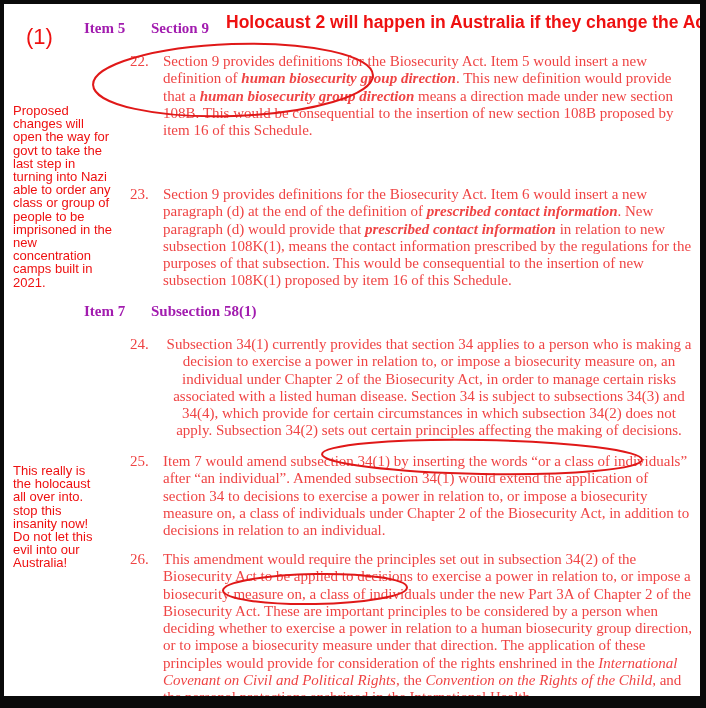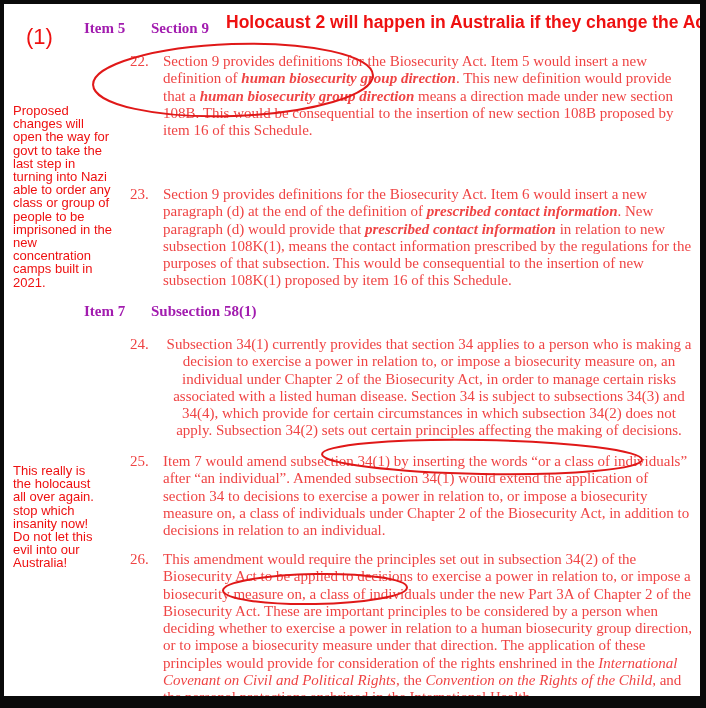--- a/index.html
+++ b/index.html
@@ -58,21 +58,21 @@
     svg.ellipses { position: absolute; left: 0; top: 0; pointer-events: none; }
   </style>
 </head>
 <body>
 
 <div class="page">
 
   <div class="annot annot-number">(1)</div>
   <div class="annot annot-title">Holocaust 2 will happen in Australia if they change the Act</div>
   <div class="annot annot-side" style="top:100px;">Proposed changes will open the way for govt to take the last step in turning into Nazi able to order any class or group of people to be imprisoned in the new concentration camps built in 2021.</div>
-  <div class="annot annot-side" style="top:460px; width:90px;">This really is the holocaust all over again. stop which insanity now! Do not let this evil into our Australia!</div>
+  <div class="annot annot-side" style="top:460px; width:90px;">This really is the holocaust all over into. stop this insanity now! Do not let this evil into our Australia!</div>
 
   <div class="heading" style="left:80px; top:16px;">
     <span class="item">Item 5</span><span>Section 9</span>
   </div>
 
   <div class="para" style="top:49px;">
     <span class="num">22.</span>
     <span class="body"><span>Section 9 provides definitions for the Biosecurity Act. Item 5 would insert a new definition of </span><span class="bi">human biosecurity group direction</span><span>. This new definition would provide that a </span><span class="bi">human biosecurity group direction</span><span> means a direction made under new section 108B. This would be consequential to the insertion of new section 108B proposed by item 16 of this Schedule.</span></span>
   </div>
 

